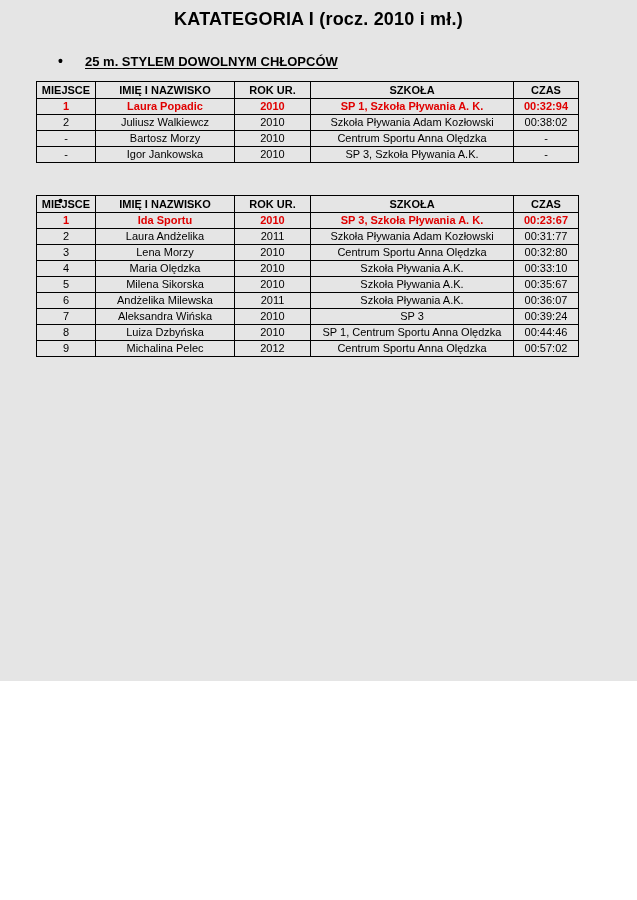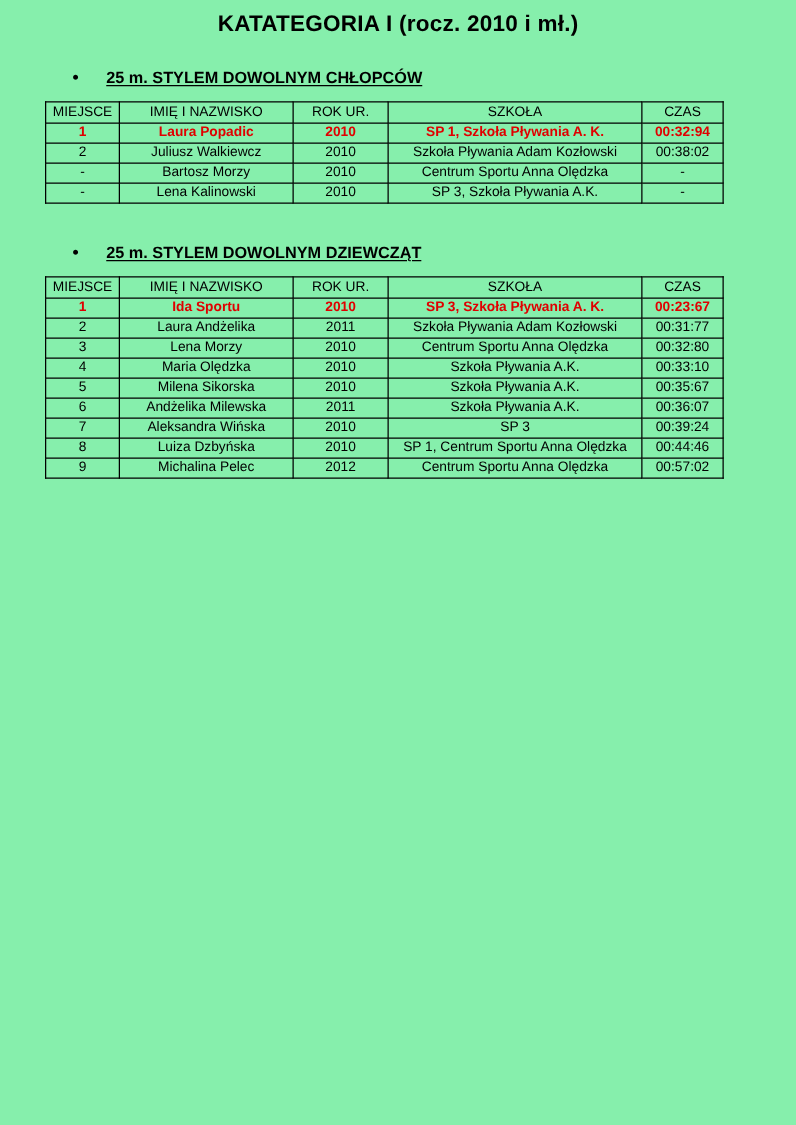--- a/index.html
+++ b/index.html
@@ -10,22 +10,22 @@
   body {
     width: 637px;
     height: 900px;
     font-family: "Liberation Sans", sans-serif;
     color: #000000;
     overflow: hidden;
     position: relative;
   }
   .page {
     width: 637px;
-    height: 900px;
-    background: #86efac;
+    height: 681px;
+    background: #e5e5e5;
   }
   .doc-title {
     text-align: center;
     font-size: 18px;
     font-weight: bold;
     letter-spacing: 0.2px;
     padding-top: 9px;
     margin: 0 0 0 0;
   }
   .section {
@@ -67,21 +67,21 @@
     border: 1px solid #000000;
     text-align: center;
     vertical-align: middle;
     height: 15px;
     padding: 0 2px;
     overflow: hidden;
     white-space: nowrap;
     line-height: 15px;
   }
   table.results th {
-    font-weight: normal;
+    font-weight: bold;
     height: 16px;
   }
   col.c-miejsce { width: 59px; }
   col.c-imie    { width: 139px; }
   col.c-rok     { width: 76px; }
   col.c-szkola  { width: 203px; }
   col.c-czas    { width: 65px; }
   tr.highlight td {
     font-weight: bold;
   }
@@ -134,34 +134,33 @@
           </tr>
           <tr>
             <td>-</td>
             <td>Bartosz Morzy</td>
             <td>2010</td>
             <td>Centrum Sportu Anna Olędzka</td>
             <td>-</td>
           </tr>
           <tr>
             <td>-</td>
-            <td>Lena Kalinowski</td>
+            <td>Igor Jankowska</td>
             <td>2010</td>
             <td>SP 3, Szkoła Pływania A.K.</td>
             <td>-</td>
           </tr>
         </tbody>
     </table>
   </div>
 
   <div class="section">
     <ul class="section-heading-list">
       <li class="section-heading-item">
         <span class="bullet">•</span>
-        <span class="heading-text">25 m. STYLEM DOWOLNYM DZIEWCZĄT</span>
       </li>
     </ul>
     <table class="results">
       <colgroup>
         <col class="c-miejsce">
           <col class="c-imie">
           <col class="c-rok">
           <col class="c-szkola">
           <col class="c-czas">
       </colgroup>

